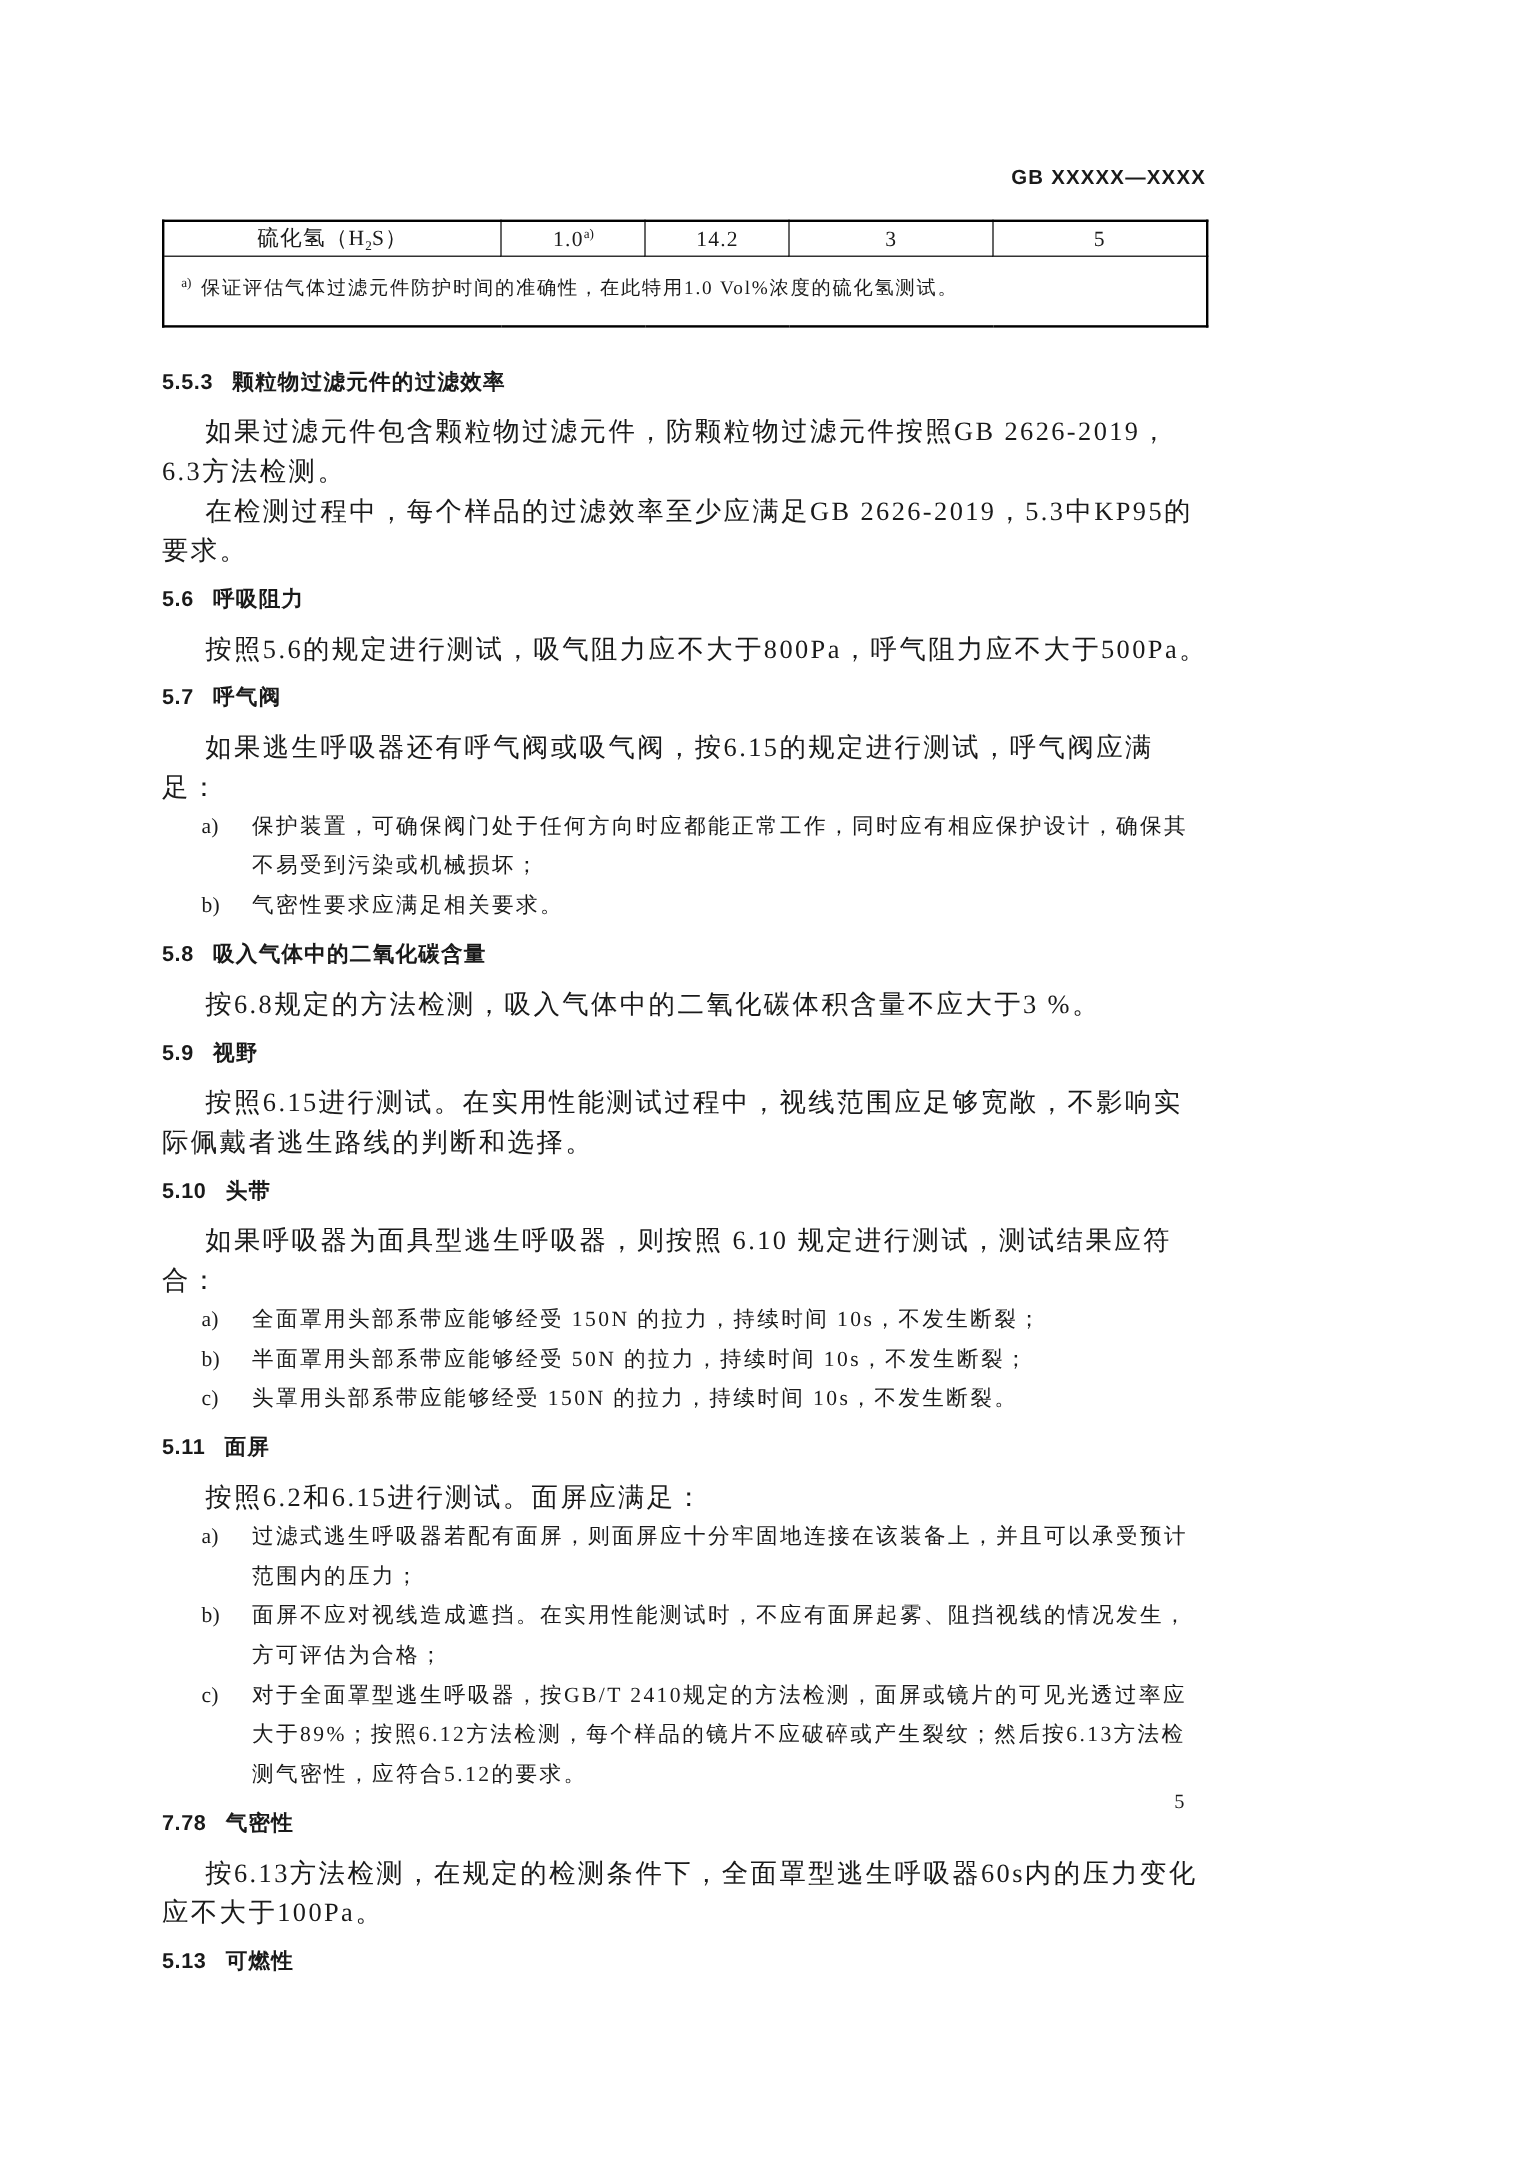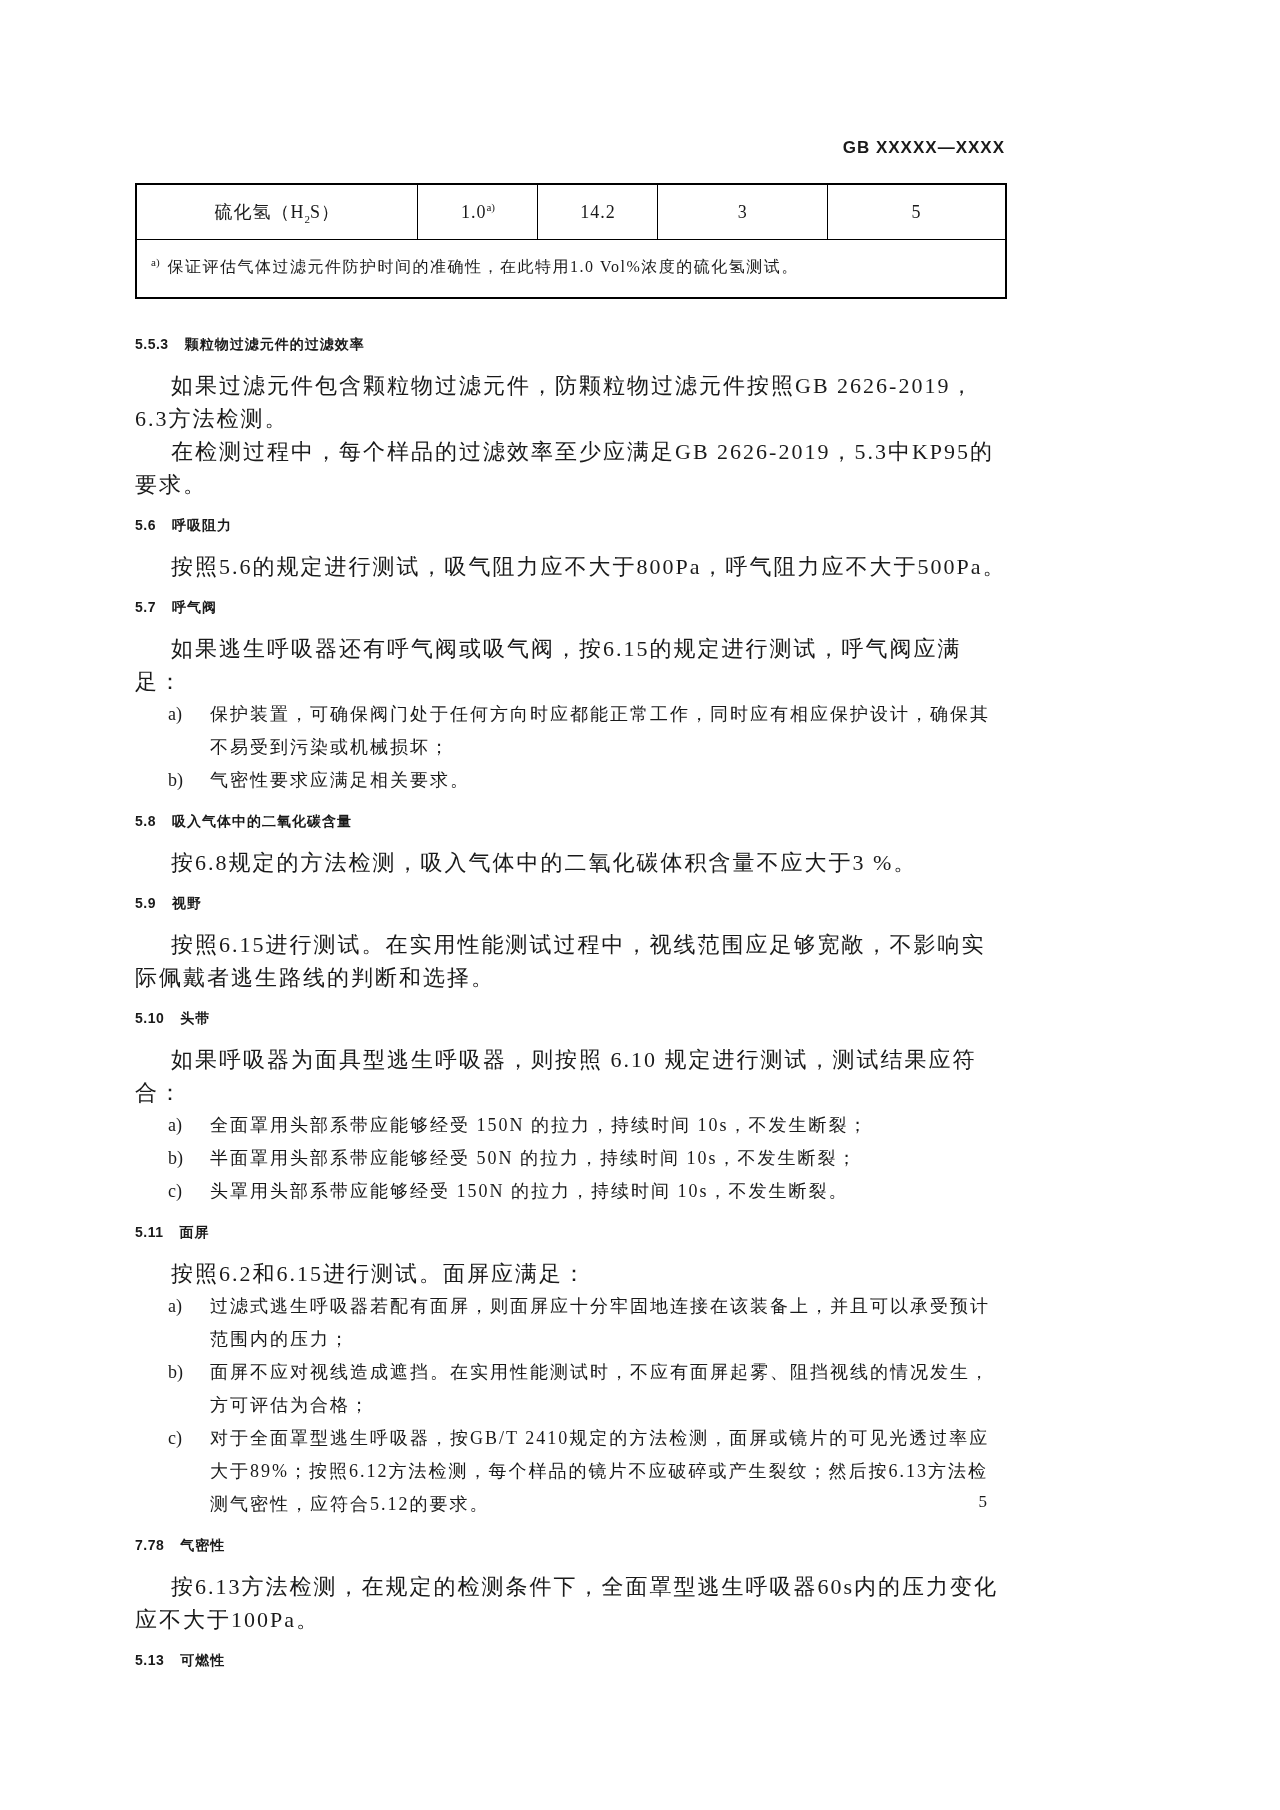--- a/index.html
+++ b/index.html
@@ -37,39 +37,39 @@
     border-collapse: collapse;
     table-layout: fixed;
   }
   table.spec-table td {
     border: 1px solid #000;
     text-align: center;
     vertical-align: middle;
     font-size: 18px;
     letter-spacing: 1px;
     height: 26px;
-    padding: 14px 2px;
+    padding: 1px 2px;
   }
   table.spec-table { border: 2px solid #000; }
   table.spec-table td.footnote-cell {
     text-align: left;
     font-size: 16px;
     letter-spacing: 1.5px;
     padding: 6px 14px 14px 14px;
     height: auto;
     line-height: 32px;
   }
   sup.fn-sup { font-size: 11px; letter-spacing: 0; }
   sub.chem-sub { font-size: 11px; letter-spacing: 0; }
   .footnote-cell sup.fn-sup { margin-right: 8px; }
   
   .sec-h {
     font-family: "Liberation Sans", "DejaVu Sans", sans-serif;
     font-weight: 700;
-    font-size: 14px;
+    font-size: 18px;
     line-height: 33px;
     margin: 8px 0;
     letter-spacing: 1px;
   }
   .sec-h .sec-num { margin-right: 16px; letter-spacing: 0.5px; }
   .para {
     font-size: 22px;
     line-height: 33px;
     letter-spacing: 2px;
     text-indent: 36px;

